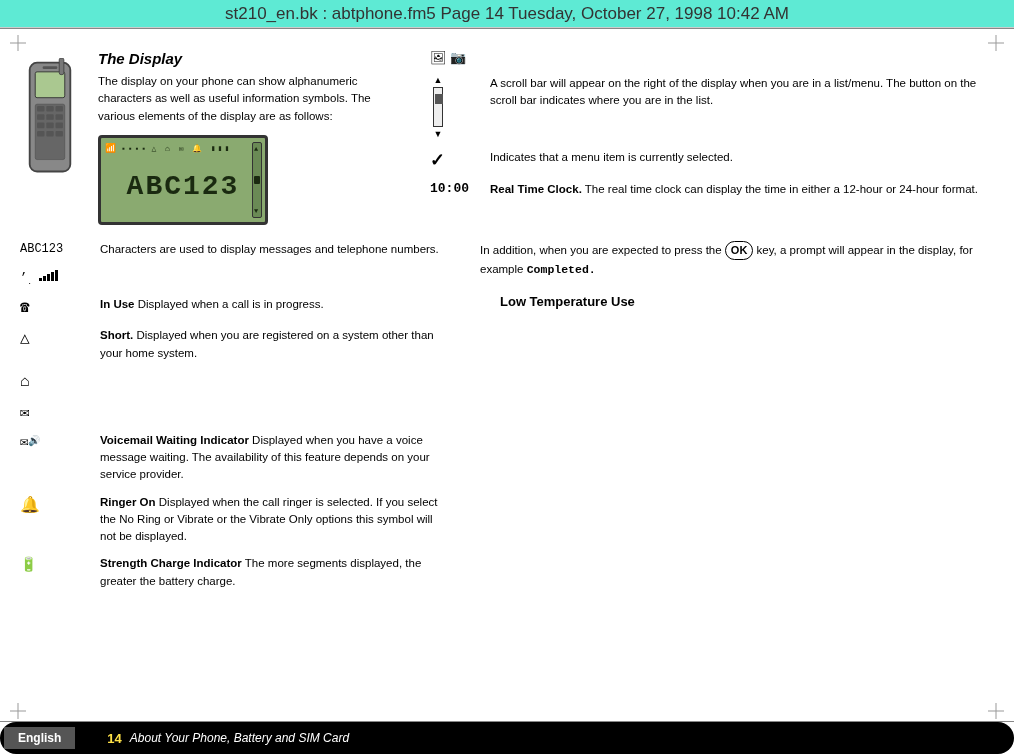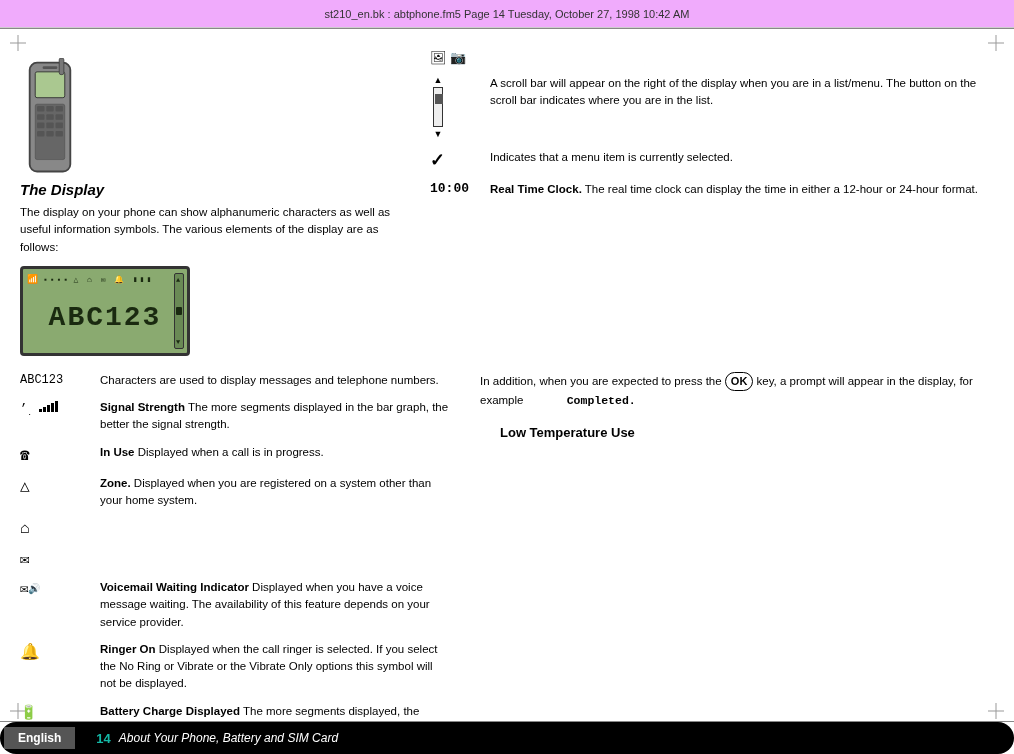--- a/index.html
+++ b/index.html
@@ -15,26 +15,26 @@
       overflow: hidden;
     }
 
     
     .header-bar {
       position: absolute;
       top: 0;
       left: 0;
       right: 0;
       height: 28px;
-      background: #f0abfc;
+      background: #5eead4;
       border-bottom: 1px solid #cccccc;
       display: flex;
       align-items: center;
       justify-content: center;
-      font-size: 11px;
+      font-size: 17px;
       color: #333;
     }
 
     
     .corner {
       position: absolute;
       width: 16px;
       height: 16px;
     }
     .corner-tl { top: 35px; left: 10px; }
@@ -59,23 +59,23 @@
     .footer-lang {
       background: #555555;
       color: #ffffff;
       font-size: 12px;
       font-weight: bold;
       padding: 4px 14px;
       margin-left: 4px;
     }
 
     .footer-page {
-      color: #14b8a6;
+      color: #fde047;
       font-size: 13px;
-      margin-left: 21px;
+      margin-left: 32px;
       font-weight: bold;
     }
 
     .footer-title {
       color: #ffffff;
       font-size: 12px;
       margin-left: 8px;
       font-style: italic;
     }
 
@@ -95,21 +95,21 @@
       display: flex;
       flex-direction: row;
       align-items: flex-start;
       margin-bottom: 16px;
     }
 
     
     .left-col {
       width: 380px;
       display: flex;
-      flex-direction: column;
+      flex-direction: row;
       align-items: flex-start;
       flex-shrink: 0;
     }
 
     .phone-image-area {
       width: 68px;
       flex-shrink: 0;
       margin-right: 10px;
       margin-top: 8px;
     }
@@ -298,21 +298,20 @@
       border: 1.5px solid #000;
       border-radius: 10px;
       padding: 0px 5px;
       font-size: 11px;
       font-weight: bold;
     }
 
     .mono {
       font-family: 'Courier New', monospace;
       font-weight: bold;
-      margin-left: 40px;
     }
 
     .subsection-title {
       font-size: 13px;
       font-weight: bold;
       margin-bottom: 6px;
       padding-left: 20px;
     }
 
     .body-text {
@@ -502,40 +501,37 @@
             ’<sub style="font-size:8px;">.</sub>
             <span class="signal-bars">
               <span style="height:3px;"></span>
               <span style="height:5px;"></span>
               <span style="height:7px;"></span>
               <span style="height:9px;"></span>
               <span style="height:11px;"></span>
             </span>
           </span>
         </div>
-        <div class="symbol-text">
-          <b>Signal Strength</b><span> The more segments displayed in the bar graph, the better the signal strength.</span>
-        </div>
       </div>
 
       <div class="symbol-row">
         <div class="symbol-cell">
           <span style="font-size:16px;">☎</span>
         </div>
         <div class="symbol-text">
           <b>In Use</b><span> Displayed when a call is in progress.</span>
         </div>
       </div>
 
       <div class="symbol-row">
         <div class="symbol-cell">
           <span style="font-size:16px;">△</span>
         </div>
         <div class="symbol-text">
-          <b>Zone.</b><span> Displayed when you are registered on a system other than your home system.</span>
+          <b>Short.</b><span> Displayed when you are registered on a system other than your home system.</span>
         </div>
       </div>
 
       <div class="symbol-row">
         <div class="symbol-cell">
           <span style="font-size:16px;">⌂</span>
         </div>
       </div>
 
       <div class="symbol-row">
@@ -561,21 +557,21 @@
         <div class="symbol-text">
           <b>Ringer On</b><span> Displayed when the call ringer is selected. If you select the No Ring or Vibrate or the Vibrate Only options this symbol will not be displayed.</span>
         </div>
       </div>
 
       <div class="symbol-row">
         <div class="symbol-cell">
           <span style="font-size:14px;">🔋</span>
         </div>
         <div class="symbol-text">
-          <b>Battery Charge Displayed</b><span> The more segments displayed, the greater the battery charge.</span>
+          <b>Strength Charge Indicator</b><span> The more segments displayed, the greater the battery charge.</span>
         </div>
       </div>
 
     </div>
 
     <div class="body-right">
 
       <div class="ok-text">
         <span>In addition, when you are expected to press the </span><span class="ok-badge">OK</span><span> key, a prompt will appear in the display, for example </span><span class="mono">Completed.</span>
       </div>

